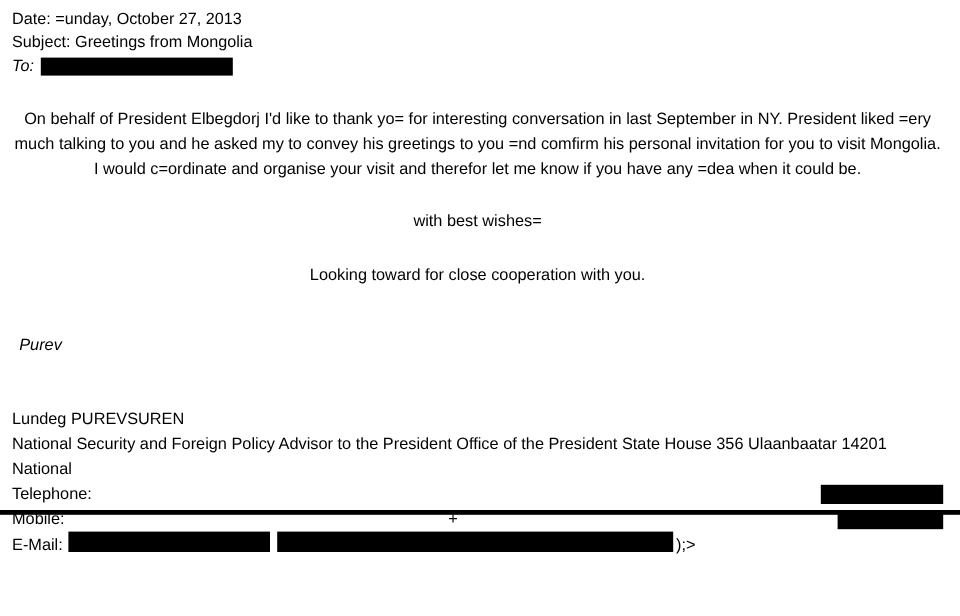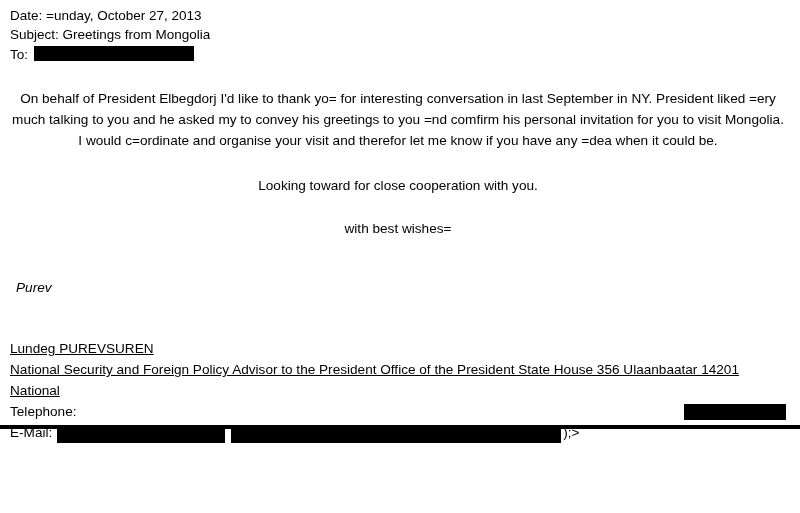--- a/index.html
+++ b/index.html
@@ -26,24 +26,25 @@
     line-height: 19px;
     white-space: nowrap;
   }
   .redact {
     display: inline-block;
     background: #000000;
     vertical-align: middle;
   }
   .to-row {
     display: flex;
-    align-items: flex-start;
+    align-items: center;
     font-size: 13.5px;
     line-height: 19px;
     margin-top: 1px;
+    font-style: italic;
   }
   .to-row .redact {
     width: 160px;
     height: 15px;
     margin-left: 6px;
     position: relative;
     top: 1px;
   }
   .salutation {
     font-size: 14px;
@@ -64,41 +65,41 @@
     line-height: 21px;
     margin-top: 38px;
     padding-left: 6px;
     font-style: italic;
   }
   .block-sig {
     margin-top: 40px;
     font-size: 13.6px;
     line-height: 21px;
   }
-  .sig-line { white-space: normal; text-decoration: underline; }
+  .sig-line { white-space: normal; }
   .contact-row {
     display: flex;
     align-items: center;
     font-size: 13.6px;
     line-height: 21px;
     justify-content: space-between;
   }
   .contact-row .redact.tel {
     width: 102px;
     height: 16px;
     margin-left: 4px;
   }
   .contact-row .redact.mob {
     width: 88px;
     height: 16px;
     margin-left: 1px;
   }
   .email-row {
     display: flex;
-    align-items: flex-end;
+    align-items: flex-start;
     font-size: 13.6px;
     line-height: 21px;
   }
   .email-row .redact.e1 {
     width: 168px;
     height: 17px;
     margin-left: 5px;
   }
   .email-row .redact.e2 {
     width: 330px;
@@ -133,36 +134,41 @@
   </div>
 
   <div class="to-row">
     <span>To:</span>
     <span class="redact"></span>
   </div>
 
 
   <div class="body-para p1">On behalf of President Elbegdorj I'd like to thank yo= for interesting conversation in last September in NY.  President liked =ery much talking to you and he asked my to convey his greetings  to you =nd comfirm his personal invitation for you to visit Mongolia.  I would c=ordinate and organise your visit and therefor let me know if you have any =dea when it could be.</div>
 
+  <div class="body-para p3">with best wishes=</div>
+
   <div class="body-para p2">Looking toward for close cooperation with you.</div>
-
-  <div class="body-para p3">with best wishes=</div>
 
   <div class="signoff-name">Purev</div>
 
   <div class="block-sig">
     <div class="sig-line">Lundeg PUREVSUREN</div>
     <div class="sig-line">National Security and Foreign Policy Advisor to the President Office of the President State House 356 Ulaanbaatar 14201</div>
     <div class="sig-line">National</div>
 
     <div class="contact-row">
       <span>Telephone:</span>
       <span class="redact tel"></span>
     </div>
 
+    <div class="contact-row">
+      <span>Mobile:</span>
+      <span style="margin-left:4px;">+</span>
+      <span class="redact mob"></span>
+    </div>
 
     <div class="email-row">
       <span>E-Mail:</span>
       <span class="redact e1"></span>
       <span class="redact e2"></span>
       <span class="tail">);&gt;</span>
     </div>
   </div>
 
   <div class="baseline-rule"></div>

